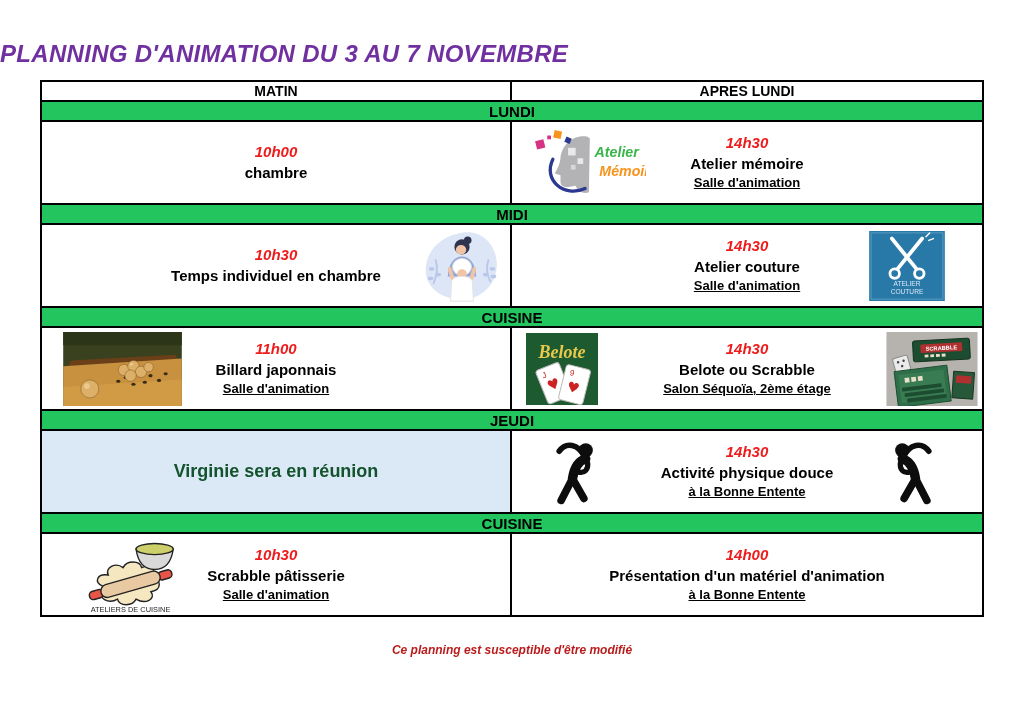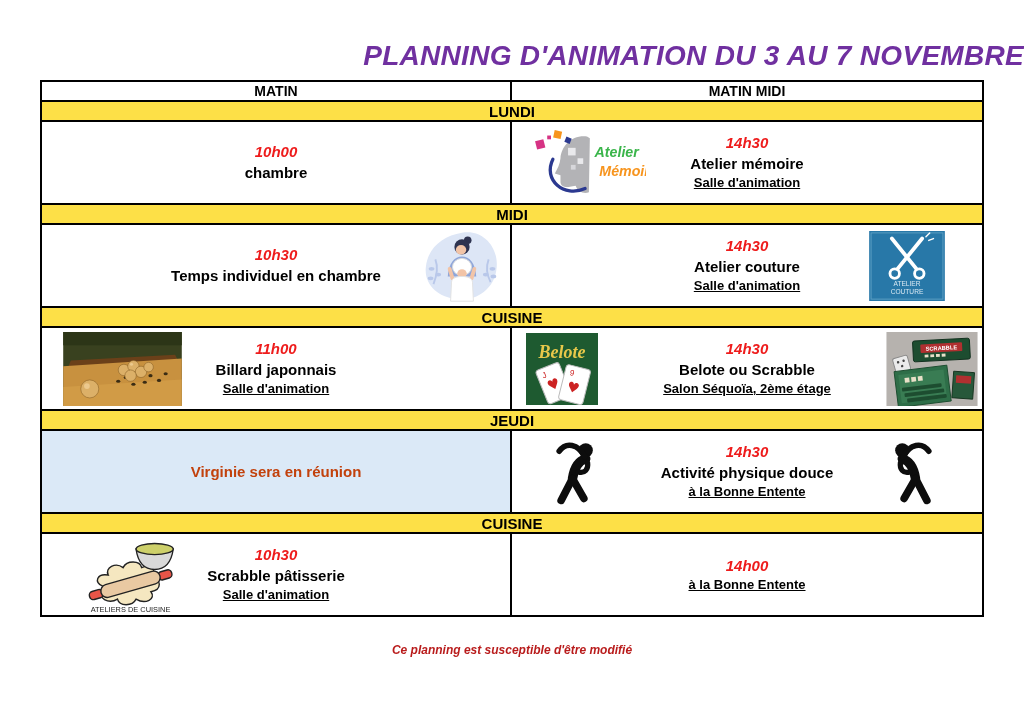--- a/index.html
+++ b/index.html
@@ -3,69 +3,69 @@
 <meta charset="utf-8">
 <style>
   * { margin:0; padding:0; box-sizing:border-box; }
   html,body { background:#fff; }
   .page {
     position:relative; width:1024px; height:724px; background:#ffffff;
     font-family:"Liberation Sans", sans-serif; overflow:hidden;
   }
   .title {
     position:absolute; top:40px; left:0; width:100%;
-    text-align:right; font-size:28px; font-weight:bold; font-style:italic;
+    text-align:left; font-size:24px; font-weight:bold; font-style:italic;
     color:#7030a0; letter-spacing:.3px;
   }
   .planning-table {
     position:absolute; left:40px; top:80px; width:944px;
     border:2px solid #000; background:#fff;
   }
   .row { border-bottom:2px solid #000; }
   .row:last-child { border-bottom:none; }
   .cols-header { display:flex; height:20px; }
   .col-head {
     width:50%; display:flex; align-items:center; justify-content:center;
     font-size:14px; font-weight:bold; color:#000;
   }
   .col-head.left { border-right:2px solid #000; }
   .day-bar {
-    height:20px; background:#fde047; display:flex; align-items:center;
+    height:20px; background:#22c55e; display:flex; align-items:center;
     justify-content:center; font-size:15px; font-weight:bold; color:#000;
   }
   .day-row { display:flex; }
   .cell {
     width:50%; height:81px; position:relative;
     display:flex; flex-direction:column; align-items:center; justify-content:center;
     background:#fff;
   }
   .cell.left { border-right:2px solid #000; }
   .cell.note-bg { background:#dbe9f7; }
   .time { color:#ee1c1c; font-weight:bold; font-style:italic; font-size:15px; line-height:1.35; }
   .activity { color:#000; font-weight:bold; font-size:15px; line-height:1.35; }
   .location { color:#000; font-weight:bold; font-size:13px; line-height:1.35; text-decoration:underline; }
-  .note { color:#c2410c; font-weight:bold; font-size:15px; }
+  .note { color:#14532d; font-weight:bold; font-size:18px; }
   .img-abs { position:absolute; top:50%; transform:translateY(-50%); }
   .footer {
     position:absolute; top:643px; left:0; width:100%; text-align:center;
     color:#b91c1c; font-weight:bold; font-style:italic; font-size:12px;
   }
 </style>
 </head>
 <body>
 
 <div class="page">
 
   <div class="title">PLANNING D'ANIMATION DU 3 AU 7 NOVEMBRE</div>
 
   <div class="planning-table">
 
     <div class="row cols-header">
       <div class="col-head left">MATIN</div>
-      <div class="col-head">MATIN MIDI</div>
+      <div class="col-head">APRES LUNDI</div>
     </div>
 
     <div class="row day-bar">LUNDI</div>
     <div class="row day-row">
       <div class="cell left">
         <div class="time">10h00</div>
         <div class="activity">chambre</div>
       </div>
       <div class="cell">
         <svg class="img-abs" style="left:16px" width="118" height="72" viewBox="0 0 120 76">
@@ -266,20 +266,21 @@
           <path d="M56 14 Q 59 36 76 36 Q 93 36 96 14 Z" fill="#d9d9d9" stroke="#222222" stroke-width="1.5"></path>
           <ellipse cx="76" cy="14" rx="20" ry="6" fill="#cdd06a" stroke="#222222" stroke-width="1.5"></ellipse>
           <text x="50" y="82" font-size="8" fill="#222222" text-anchor="middle" font-family="Liberation Sans, sans-serif">ATELIERS DE CUISINE</text>
         </svg>
         <div class="time">10h30</div>
         <div class="activity">Scrabble pâtisserie</div>
         <div class="location">Salle d'animation</div>
       </div>
       <div class="cell">
         <div class="time">14h00</div>
+        <div class="activity">Présentation d'un matériel d'animation</div>
         <div class="location">à la Bonne Entente</div>
       </div>
     </div>
 
   </div>
 
   <div class="footer">Ce planning est susceptible d'être modifié</div>
 
 </div>
 

